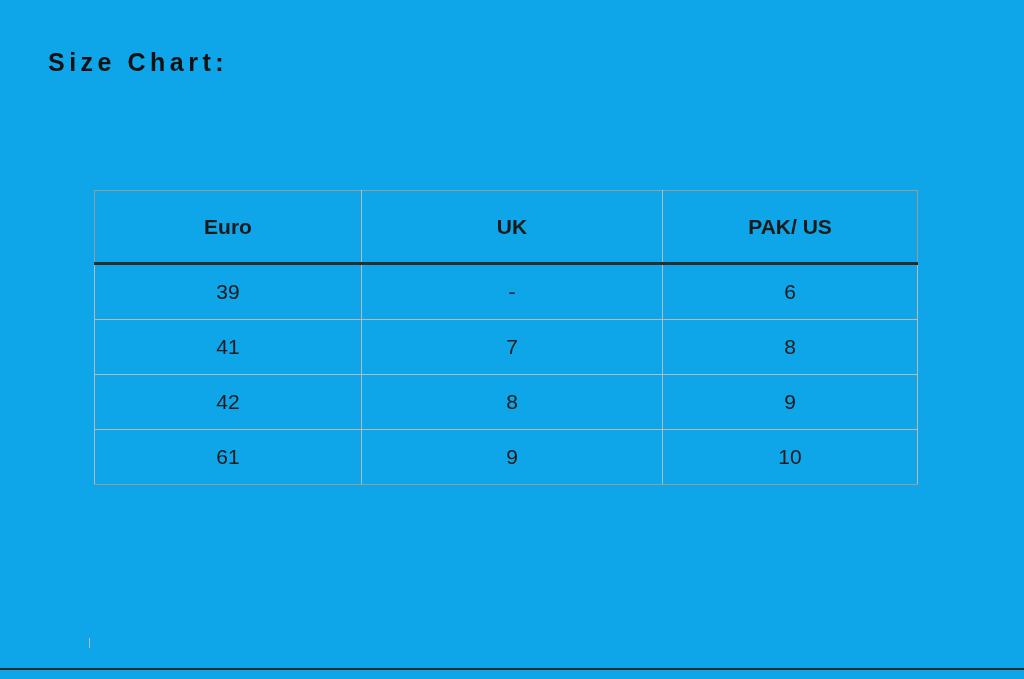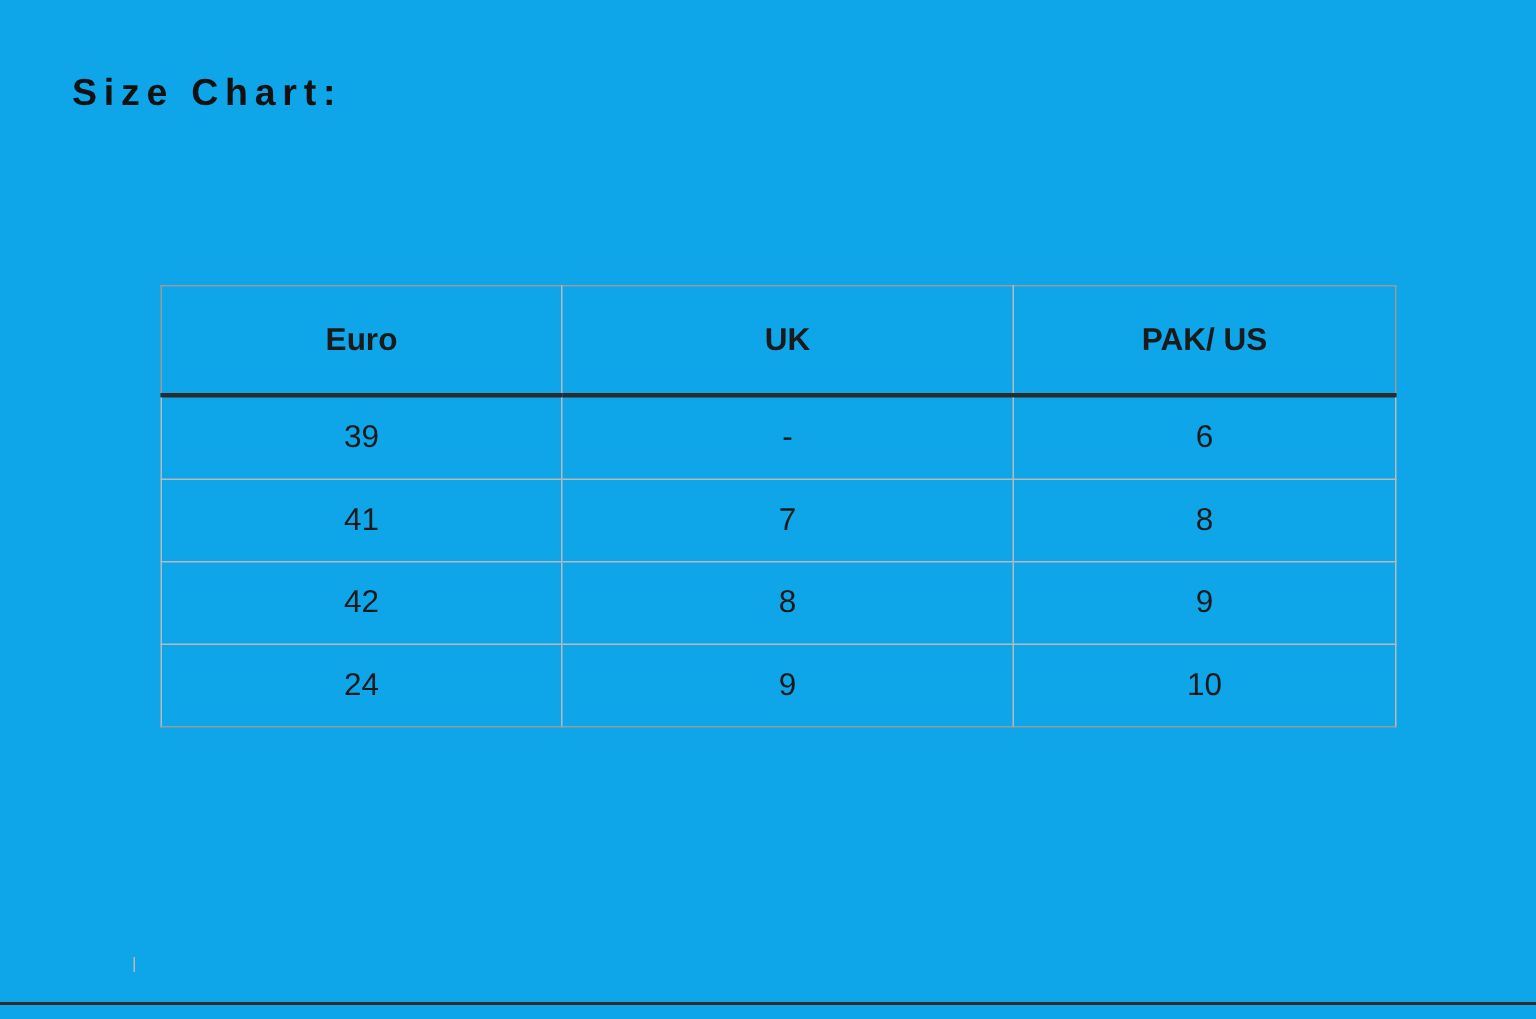--- a/index.html
+++ b/index.html
@@ -28,21 +28,21 @@
     left: 48px;
     top: 48px;
     font-size: 25px;
     font-weight: bold;
     letter-spacing: 4.5px;
     color: #111111;
     white-space: nowrap;
   }
   .size-table-wrap {
     position: absolute;
-    left: 87px;
+    left: 74px;
     top: 190px;
     width: 820px;
     padding-left: 20px;
   }
   table.size-table {
     border-collapse: collapse;
     width: 820px;
     table-layout: fixed;
   }
   table.size-table th,
@@ -121,21 +121,21 @@
           <td>41</td>
           <td>7</td>
           <td>8</td>
         </tr>
         <tr>
           <td>42</td>
           <td>8</td>
           <td>9</td>
         </tr>
         <tr>
-          <td>24</td>
+          <td>61</td>
           <td>9</td>
           <td>10</td>
         </tr>
       </tbody>
     </table>
   </div>
 
   <div class="tick-mark"></div>
   <div class="bottom-rule"></div>
 

